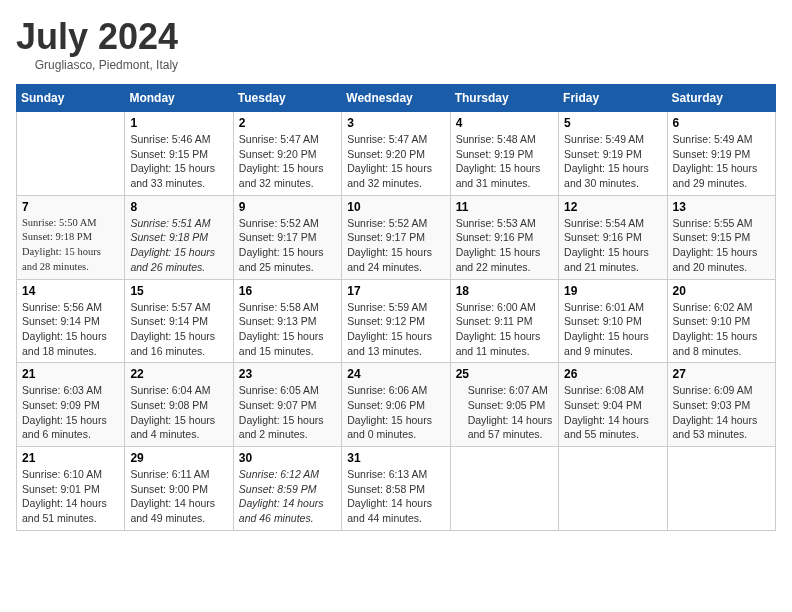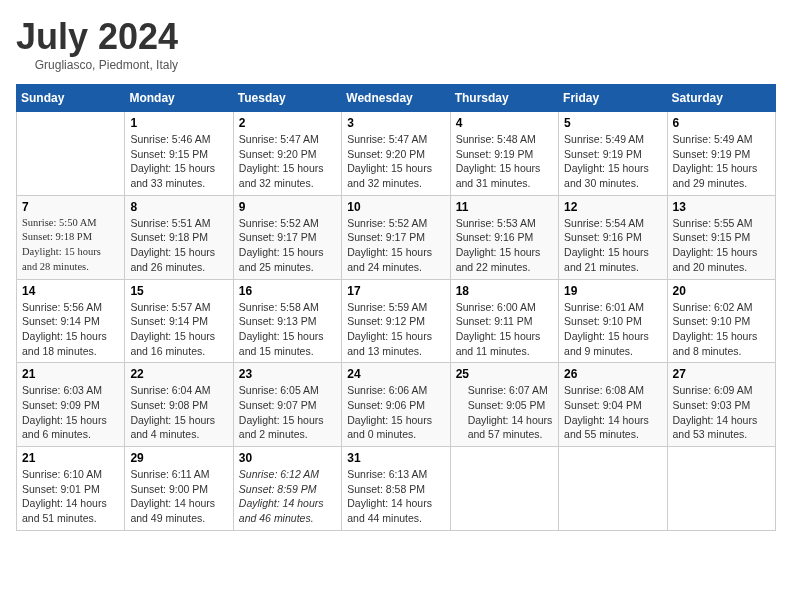--- a/index.html
+++ b/index.html
@@ -156,21 +156,21 @@
       <tr>
         <td>
           <span class="day-num">7</span>
           <div class="day-info" style="white-space: pre-line; font-family: Liberation Serif, serif;">Sunrise: 5:50 AM
 Sunset: 9:18 PM
 Daylight: 15 hours
 and 28 minutes.</div>
         </td>
         <td>
           <span class="day-num">8</span>
-          <div class="day-info" style="white-space: pre-line;">Sunrise: 5:51 AM
+          <div class="day-info" style="white-space: pre-line; font-style: italic;">Sunrise: 5:51 AM
 Sunset: 9:18 PM
 Daylight: 15 hours
 and 26 minutes.</div>
         </td>
         <td>
           <span class="day-num">9</span>
           <div class="day-info" style="white-space: pre-line;">Sunrise: 5:52 AM
 Sunset: 9:17 PM
 Daylight: 15 hours
 and 25 minutes.</div>

